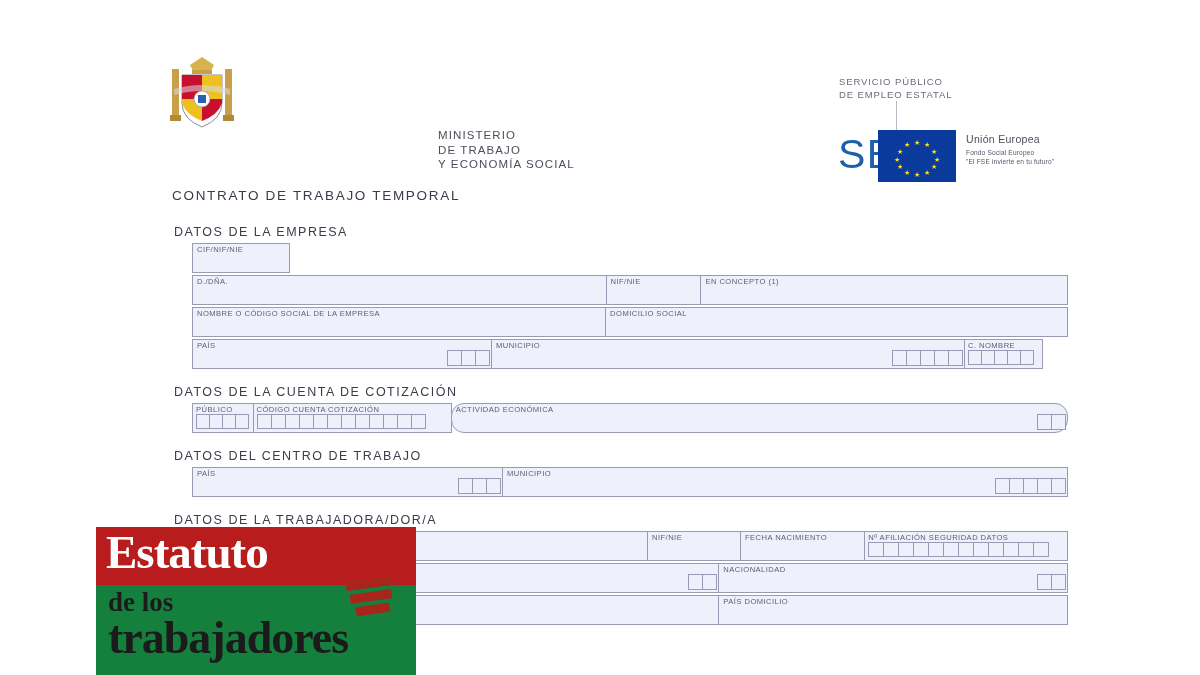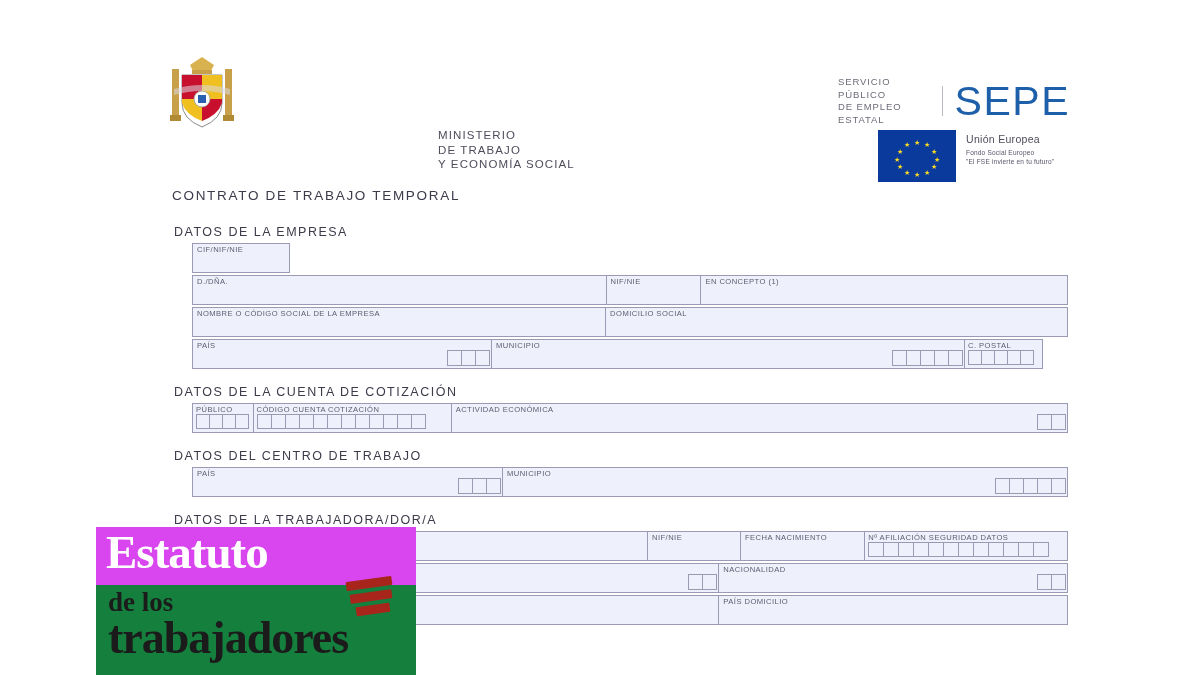--- a/index.html
+++ b/index.html
@@ -28,21 +28,21 @@
     width: 64px; height: 80px;
   }
   .ministry-text {
     position: absolute; left: 268px; top: 78px;
     font-size: 11.5px; letter-spacing: 1.1px;
     color: #4d4d5c; line-height: 14.5px;
   }
   .ministry-text div { white-space: nowrap; }
   .sepe-block {
     position: absolute; left: 668px; top: 26px;
-    display: flex; align-items: center;
+    display: flex; align-items: center; flex-direction: column;
   }
   .sepe-left {
     font-size: 9.5px; letter-spacing: .9px; color: #6b6b78;
     line-height: 12.5px; text-align: left;
   }
   .sepe-divider {
     width: 1px; height: 30px; background: #b9b9c4;
     margin: 0 12px 0 14px;
   }
   .sepe-logo {
@@ -124,21 +124,21 @@
   .spacer { height: 14px; }
 
   
   .book {
     position: absolute; left: 96px; top: 527px;
     width: 320px; height: 148px;
     overflow: hidden;
   }
   .book-top {
     position: absolute; left: 0; top: 0; width: 320px; height: 58px;
-    background: #d946ef;
+    background: #b91c1c;
   }
   .book-top .t {
     position: absolute; left: 10px; top: -2px;
     font-family: "Liberation Serif", serif;
     font-weight: bold; font-size: 47px; color: #ffffff;
     letter-spacing: -1px;
   }
   .book-bottom {
     position: absolute; left: 0; top: 58px; width: 320px; height: 90px;
     background: #15803d;
@@ -282,21 +282,21 @@
         <span class="val"></span>
         <span class="boxes-inline">
           <span class="cell"></span>
           <span class="cell"></span>
           <span class="cell"></span>
           <span class="cell"></span>
           <span class="cell"></span>
         </span>
       </div>
       <div class="boxgroup" style="width:79px;margin-left:-1px;">
-        <span class="lbl">C. POSTAL</span>
+        <span class="lbl">C. NOMBRE</span>
         <span class="cells">
           <span class="cell" style="width:14px;"></span>
           <span class="cell" style="width:14px;"></span>
           <span class="cell" style="width:14px;"></span>
           <span class="cell" style="width:14px;"></span>
           <span class="cell" style="width:14px;"></span>
         </span>
       </div>
     </div>
 
@@ -324,21 +324,21 @@
           <span class="cell" style="width:15px;"></span>
           <span class="cell" style="width:15px;"></span>
           <span class="cell" style="width:15px;"></span>
           <span class="cell" style="width:15px;"></span>
           <span class="cell" style="width:15px;"></span>
           <span class="cell" style="width:15px;"></span>
           <span class="cell" style="width:15px;"></span>
           <span class="cell" style="width:15px;"></span>
         </span>
       </div>
-      <div class="field" style="width:646px;margin-left:-1px;">
+      <div class="field" style="width:646px;margin-left:-1px;border-radius:13px;">
         <span class="lbl">ACTIVIDAD ECONÓMICA</span>
         <span class="val"></span>
         <span class="boxes-inline">
           <span class="cell"></span>
           <span class="cell"></span>
         </span>
       </div>
     </div>
 
     <div class="spacer"></div>

